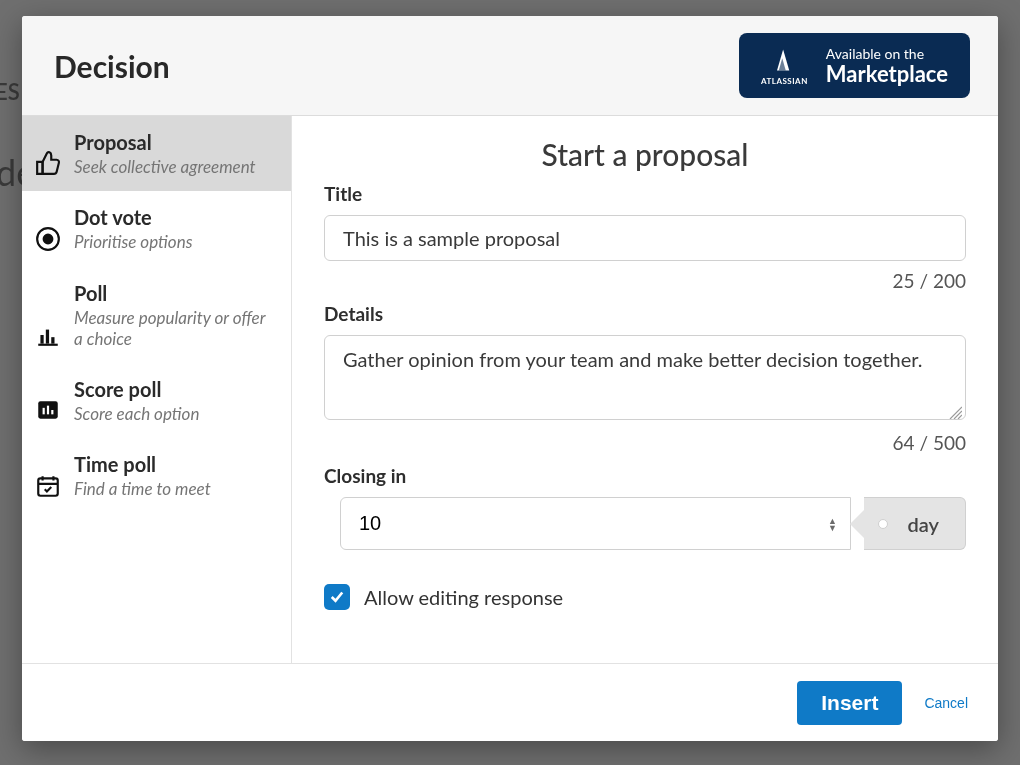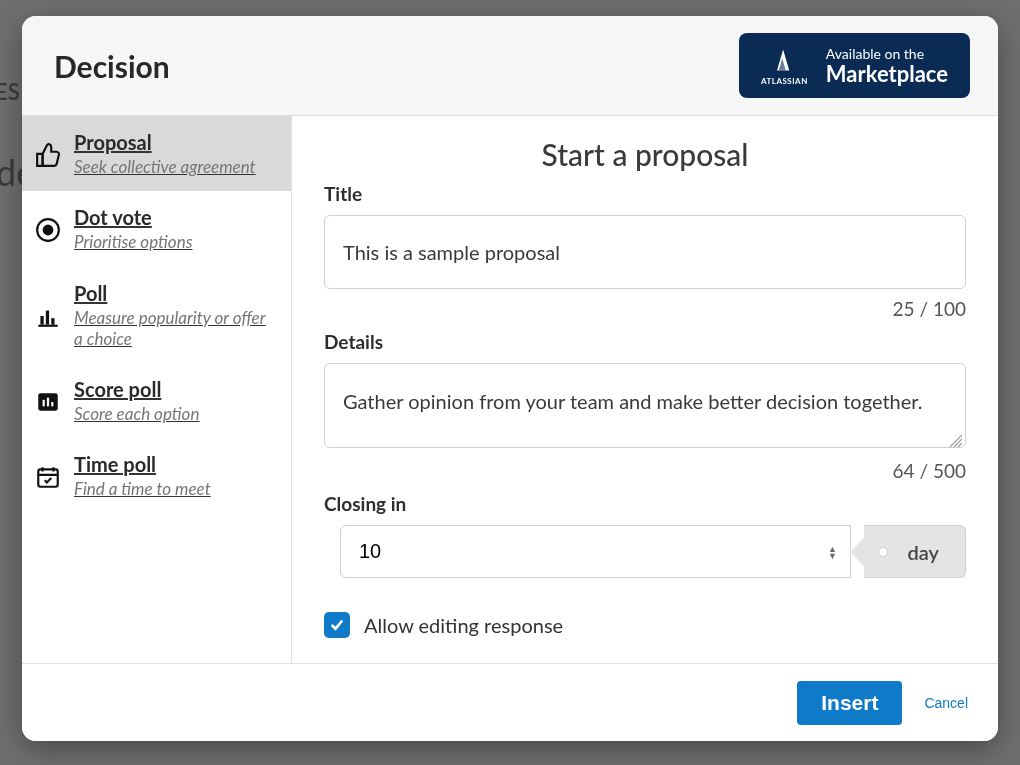--- a/index.html
+++ b/index.html
@@ -26,21 +26,21 @@
     font-weight: 400;
     color: #3a3a3a;
   }
   .modal {
     position: absolute;
     left: 22px;
     top: 16px;
     right: 22px;
     bottom: 24px;
     background: #fff;
-    border-radius: 14px;
+    border-radius: 3px;
     box-shadow: 0 8px 30px rgba(0,0,0,0.35);
     display: flex;
     flex-direction: column;
     overflow: hidden;
   }
   .modal-header {
     height: 100px;
     background: #f6f6f6;
     border-bottom: 1px solid #dcdcdc;
     display: flex;
@@ -83,25 +83,24 @@
     background: #fff;
   }
   .sidebar {
     width: 270px;
     border-right: 1px solid #e2e2e2;
     background: #fff;
     overflow: hidden;
   }
   .sidebar-item {
     display: flex;
-    align-items: center;
+    align-items: flex-end;
     gap: 12px;
     padding: 14px 21px 14px 12px;
     cursor: pointer;
-    text-decoration: underline;
   }
   .sidebar-item.selected {
     background: #d9d9d9;
   }
   .sidebar-icon {
     width: 28px;
     height: 28px;
     flex: 0 0 28px;
     display: flex;
     align-items: center;
@@ -141,21 +140,21 @@
     font-weight: 700;
     color: #2e2e2e;
     margin-bottom: 10px;
     margin-top: 10px;
   }
   .text-input, .textarea-input, .number-input {
     width: 100%;
     border: 1px solid #d0d0d0;
     border-radius: 6px;
     font-size: 20px;
-    padding: 24px 18px;
+    padding: 10px 18px;
     color: #3a3a3a;
     font-family: inherit;
     outline: none;
     background: #fff;
   }
   .textarea-input {
     resize: none;
     height: 85px;
     line-height: 1.35;
   }
@@ -391,21 +390,21 @@
         </div>
       </div>
 
     </div>
 
     <div class="form-area">
       <div class="form-heading">Start a proposal</div>
 
       <div class="field-label">Title</div>
       <input class="text-input" type="text" value="This is a sample proposal" style="">
-      <div class="counter">25 / 100</div>
+      <div class="counter">25 / 200</div>
 
       <div class="field-label">Details</div>
       <div class="textarea-wrap">
         <textarea class="textarea-input" style="">Gather opinion from your team and make better decision together.</textarea>
         <svg class="textarea-grip" viewBox="0 0 16 16">
             <path stroke="#9a9a9a" stroke-width="1.2" d="M4 16 L16 4 M8 16 L16 8 M12 16 L16 12"></path>
           </svg>
       </div>
       <div class="counter">64 / 500</div>
 

